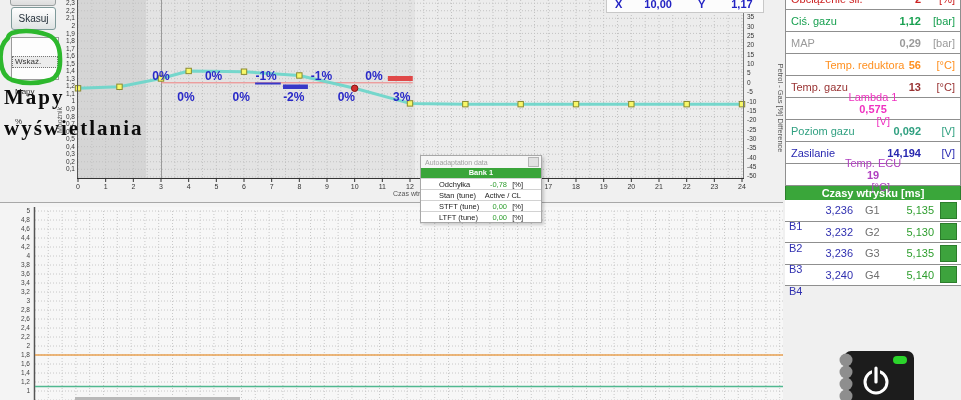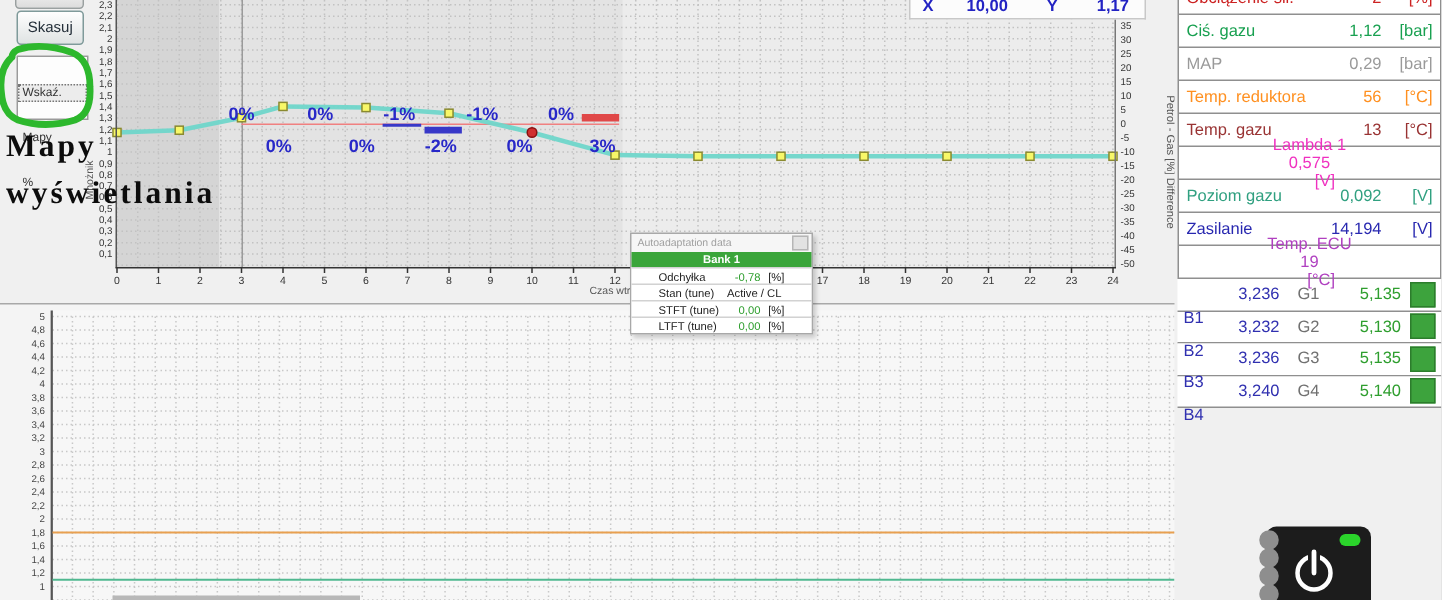--- a/index.html
+++ b/index.html
@@ -40,21 +40,21 @@
   .tt-value{font-weight:normal;}
   .tt-unit{width:16px;text-align:right;color:#222;}
   
   #right-panel{position:absolute;left:785px;top:0;width:176px;z-index:2;border-radius:18px;}
   #telemetry-rows{border-left:1px solid #8f8f8f;border-right:1px solid #8f8f8f;}
   .t-row{display:flex;align-items:center;background:#fff;border-bottom:1px solid #8f8f8f;
       height:21px;padding:0 5px;font-size:11px;}
   .t-row.partial{height:9px;overflow:hidden;}
   .t-row.partial .t-inner{margin-top:-12px;}
   .t-label{flex:1;}
-  .t-value{text-align:right;}
+  .t-value{text-align:right;font-weight:bold;}
   .t-unit{width:34px;text-align:right;}
   #injector-header{height:14px;background:#3aa63a;color:#fff;font-weight:bold;font-size:11px;
       text-align:center;line-height:14px;border-left:1px solid #2c7d2c;border-right:1px solid #2c7d2c;}
   .inj-row{display:flex;align-items:center;background:#fff;border-bottom:1px solid #8f8f8f;
       height:20.5px;padding:0 4px;font-size:11px;}
   .inj-b-label{width:22px;color:#3030b0;margin-top:32px;}
   .inj-b-value{width:42px;text-align:right;color:#3030b0;}
   .inj-g-label{width:22px;margin-left:12px;color:#707070;}
   .inj-g-value{flex:1;text-align:right;color:#2e9e2e;}
   .inj-square{width:15px;height:15px;background:#3da33d;border:1px solid #2c7d2c;margin-left:6px;}
@@ -461,21 +461,21 @@
           </div>
         </div>
         <div class="t-row">
           <div class="t-inner" style="display: flex; align-items: center; width: 100%; color: rgb(154, 154, 154);">
             <span class="t-label">MAP</span>
     <span class="t-value">0,29</span>
     <span class="t-unit">[bar]</span>
           </div>
         </div>
         <div class="t-row">
-          <div class="t-inner" style="display: flex; align-items: center; width: 100%; color: rgb(255, 144, 32);">
+          <div class="t-inner" style="display: flex; align-items: center; width: 100%; color: rgb(255, 144, 32); margin-left: 34px;">
             <span class="t-label">Temp. reduktora</span>
     <span class="t-value">56</span>
     <span class="t-unit">[°C]</span>
           </div>
         </div>
         <div class="t-row">
           <div class="t-inner" style="display: flex; align-items: center; width: 100%; color: rgb(153, 51, 51);">
             <span class="t-label">Temp. gazu</span>
     <span class="t-value">13</span>
     <span class="t-unit">[°C]</span>
@@ -503,20 +503,21 @@
           </div>
         </div>
         <div class="t-row">
           <div class="t-inner" style="display: flex; align-items: center; width: 100%; color: rgb(176, 64, 192); flex-direction: column;">
             <span class="t-label">Temp. ECU</span>
     <span class="t-value">19</span>
     <span class="t-unit">[°C]</span>
           </div>
         </div>
       </div>
+    <div id="injector-header">Czasy wtrysku [ms]</div>
     <div id="injector-rows">
         <div class="inj-row">
           <span class="inj-b-label">B1</span>
     <span class="inj-b-value">3,236</span>
     <span class="inj-g-label">G1</span>
     <span class="inj-g-value">5,135</span>
     <span class="inj-square"></span>
         </div>
         <div class="inj-row">
           <span class="inj-b-label">B2</span>

